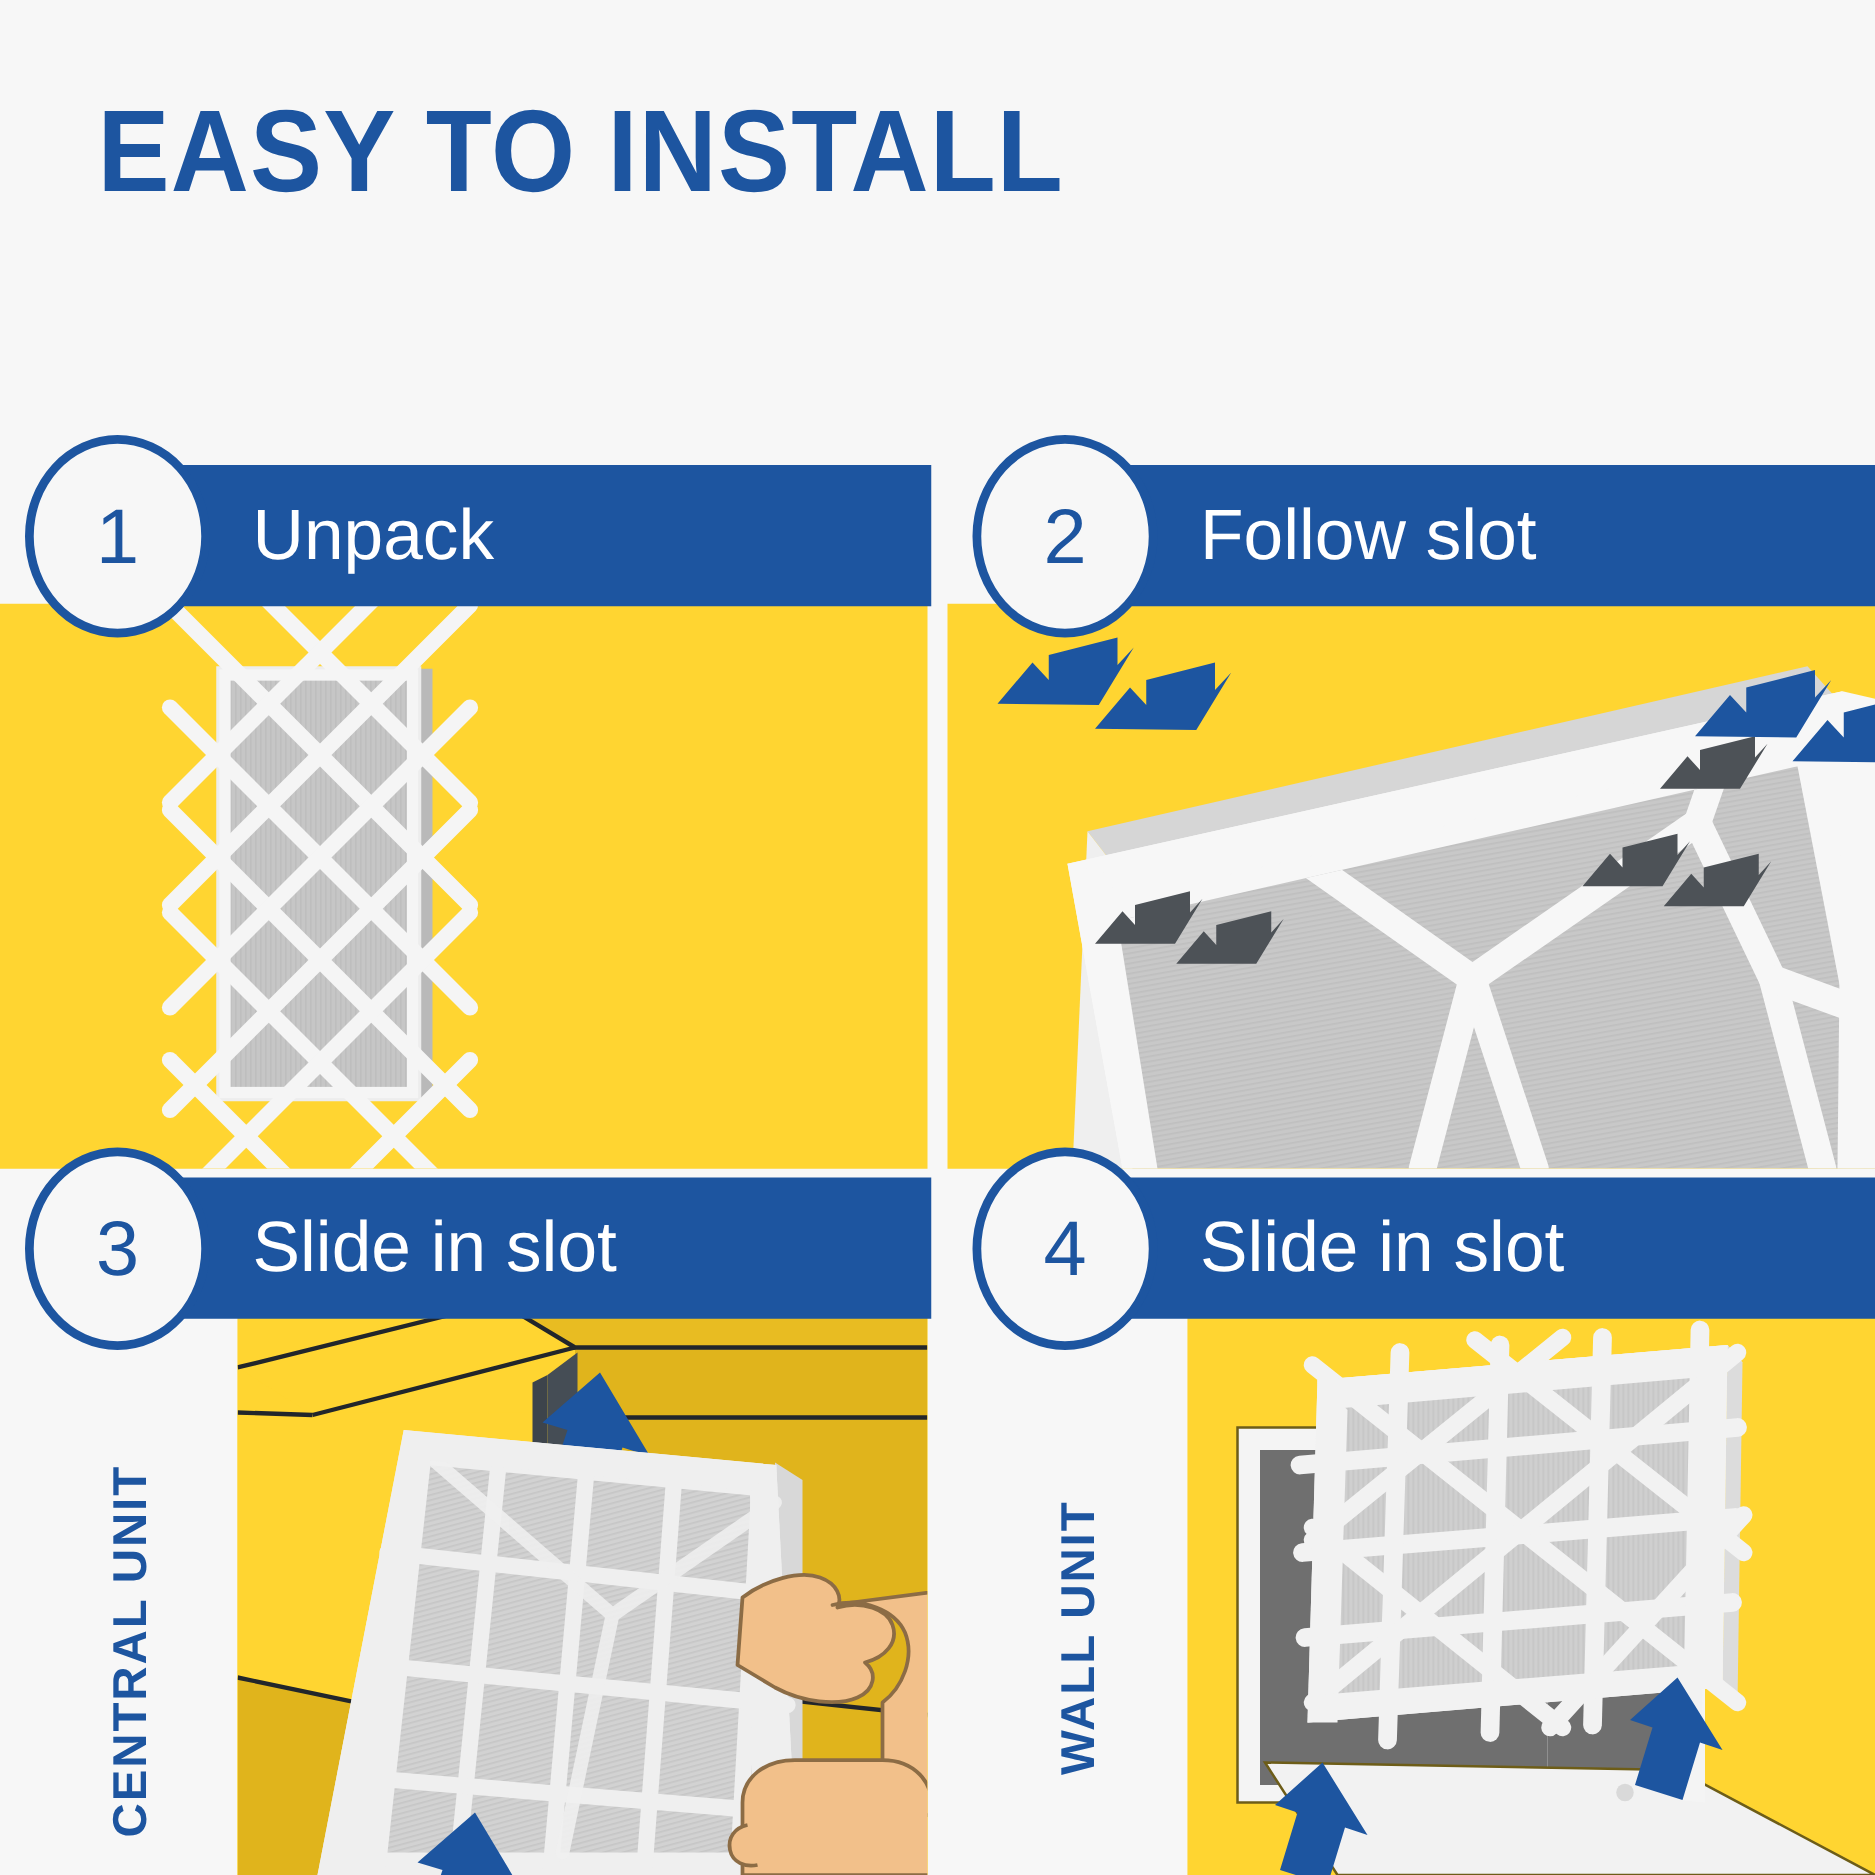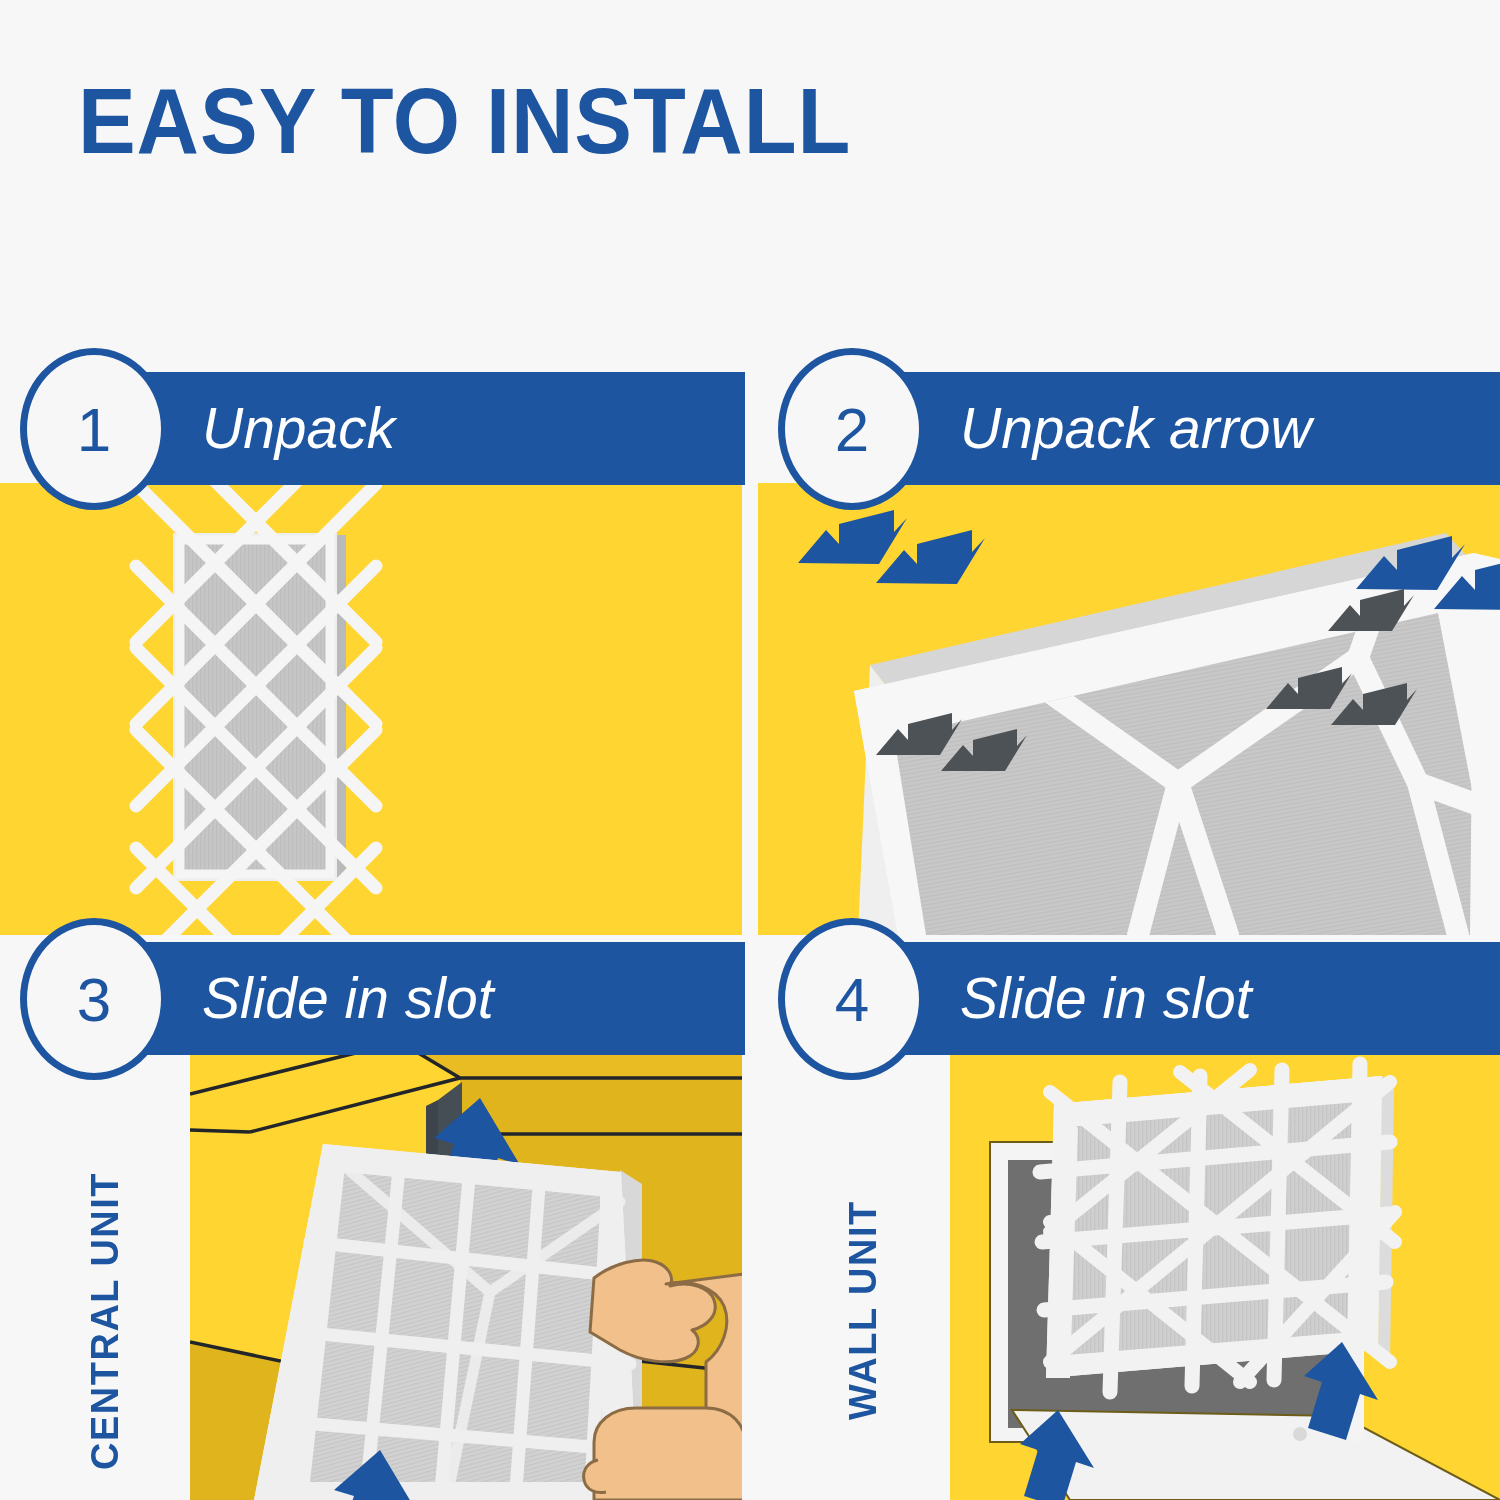--- a/index.html
+++ b/index.html
@@ -32,21 +32,20 @@
     position:absolute;
     background:#1d55a0;
     display:flex;align-items:center;
   }
   .bar-label{
     color:#ffffff;
     font-size:57px;
     line-height:1;
     white-space:nowrap;
     font-family:"Liberation Sans","DejaVu Sans",sans-serif;
-    font-style:italic;
   }
   .badge{
     position:absolute;
     background:#f7f7f7;
     border:7px solid #1d55a0;
     border-radius:50%;
     display:flex;align-items:center;justify-content:center;
     color:#1d55a0;
     font-size:62px;
     font-family:"Liberation Sans","DejaVu Sans",sans-serif;
@@ -179,21 +178,21 @@
       </g>
 
       <g fill="#1d55a0" transform="translate(558,26)">
         <path d="M40,80 l 28,-33 l 13,14 l 0,-20 l 55,-14 l 0,22 l 13,-14 l -28,46 z"></path>
         <path d="M118,100 l 28,-33 l 13,14 l 0,-20 l 55,-14 l 0,22 l 13,-14 l -28,46 z"></path>
       </g>
     </svg>
   </div>
 
   <div class="bar" style="left:836px;top:372px;width:664px;height:113px;">
-    <span class="bar-label" style="margin-left:124px;">Unpack arrow</span>
+    <span class="bar-label" style="margin-left:124px;">Follow slot</span>
   </div>
   <div class="badge" style="left:778px;top:348px;width:134px;height:148px;">
     <span>2</span>
   </div>
 
   <div class="art" style="left:190px;top:1042px;width:552px;height:458px;">
     <svg width="552" height="458" viewBox="0 0 552 458">
       <defs>
         <pattern id="plt3" width="4" height="4" patternUnits="userSpaceOnUse" patternTransform="rotate(75)">
           <rect width="4" height="4" fill="#d2d2d2"></rect>

